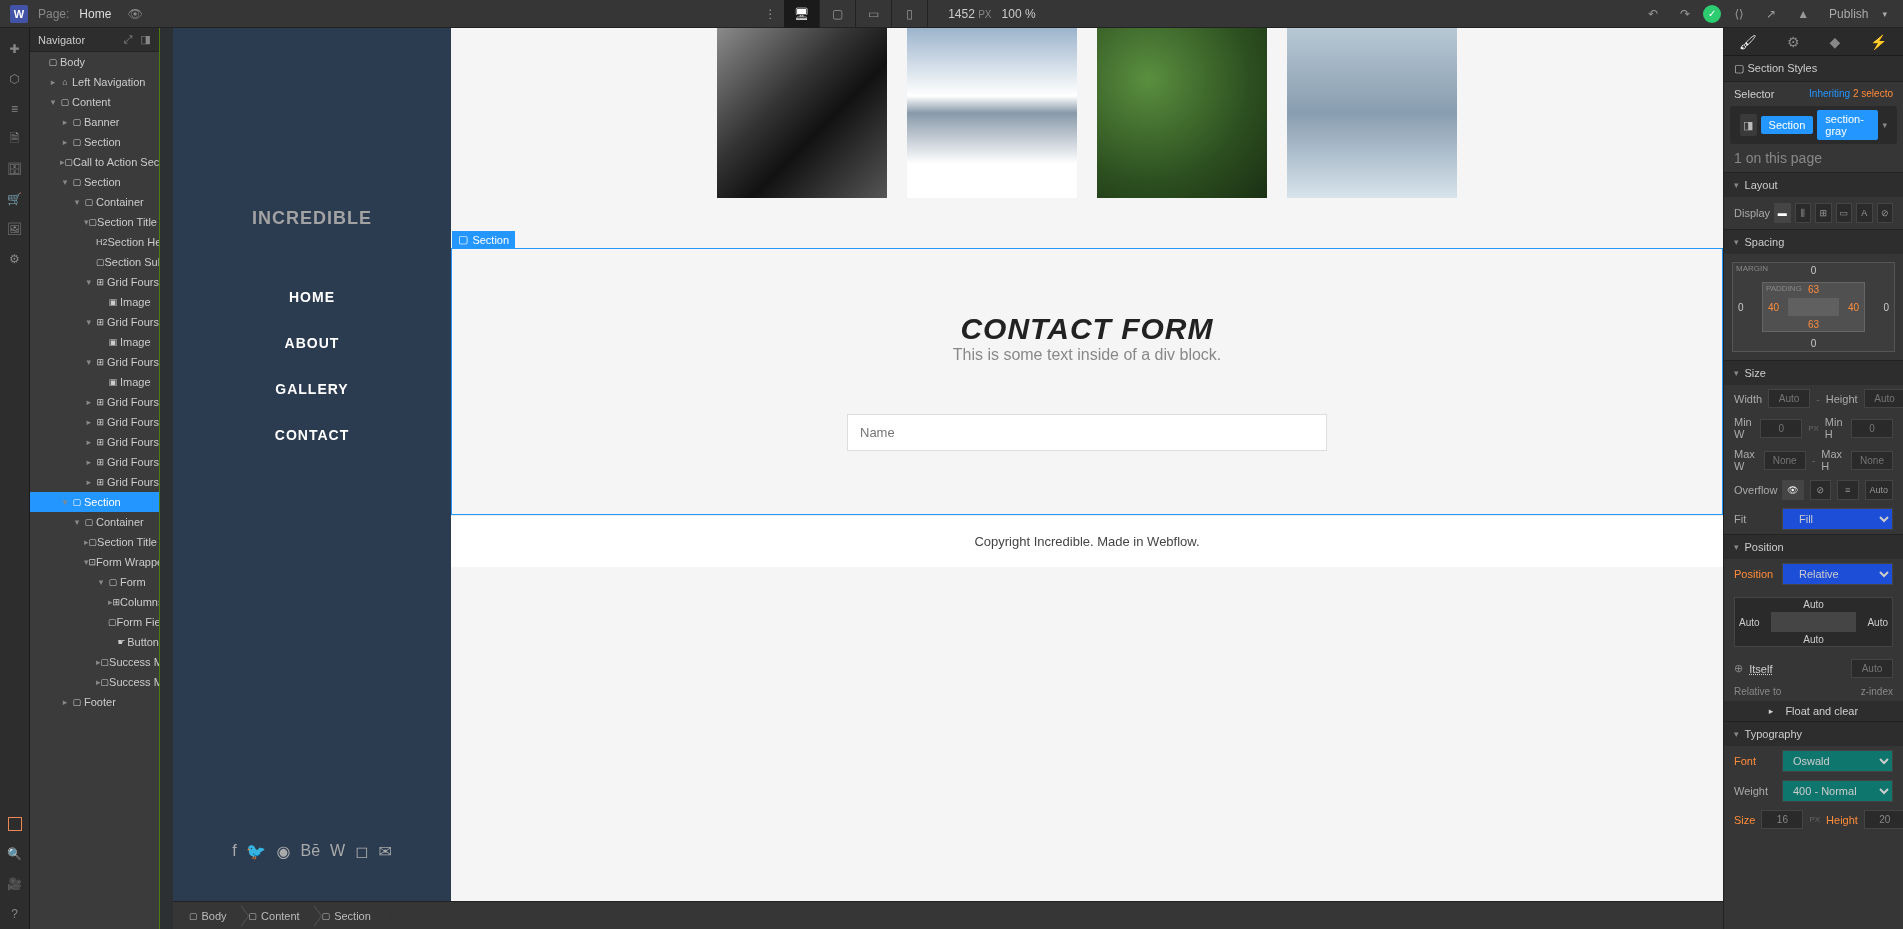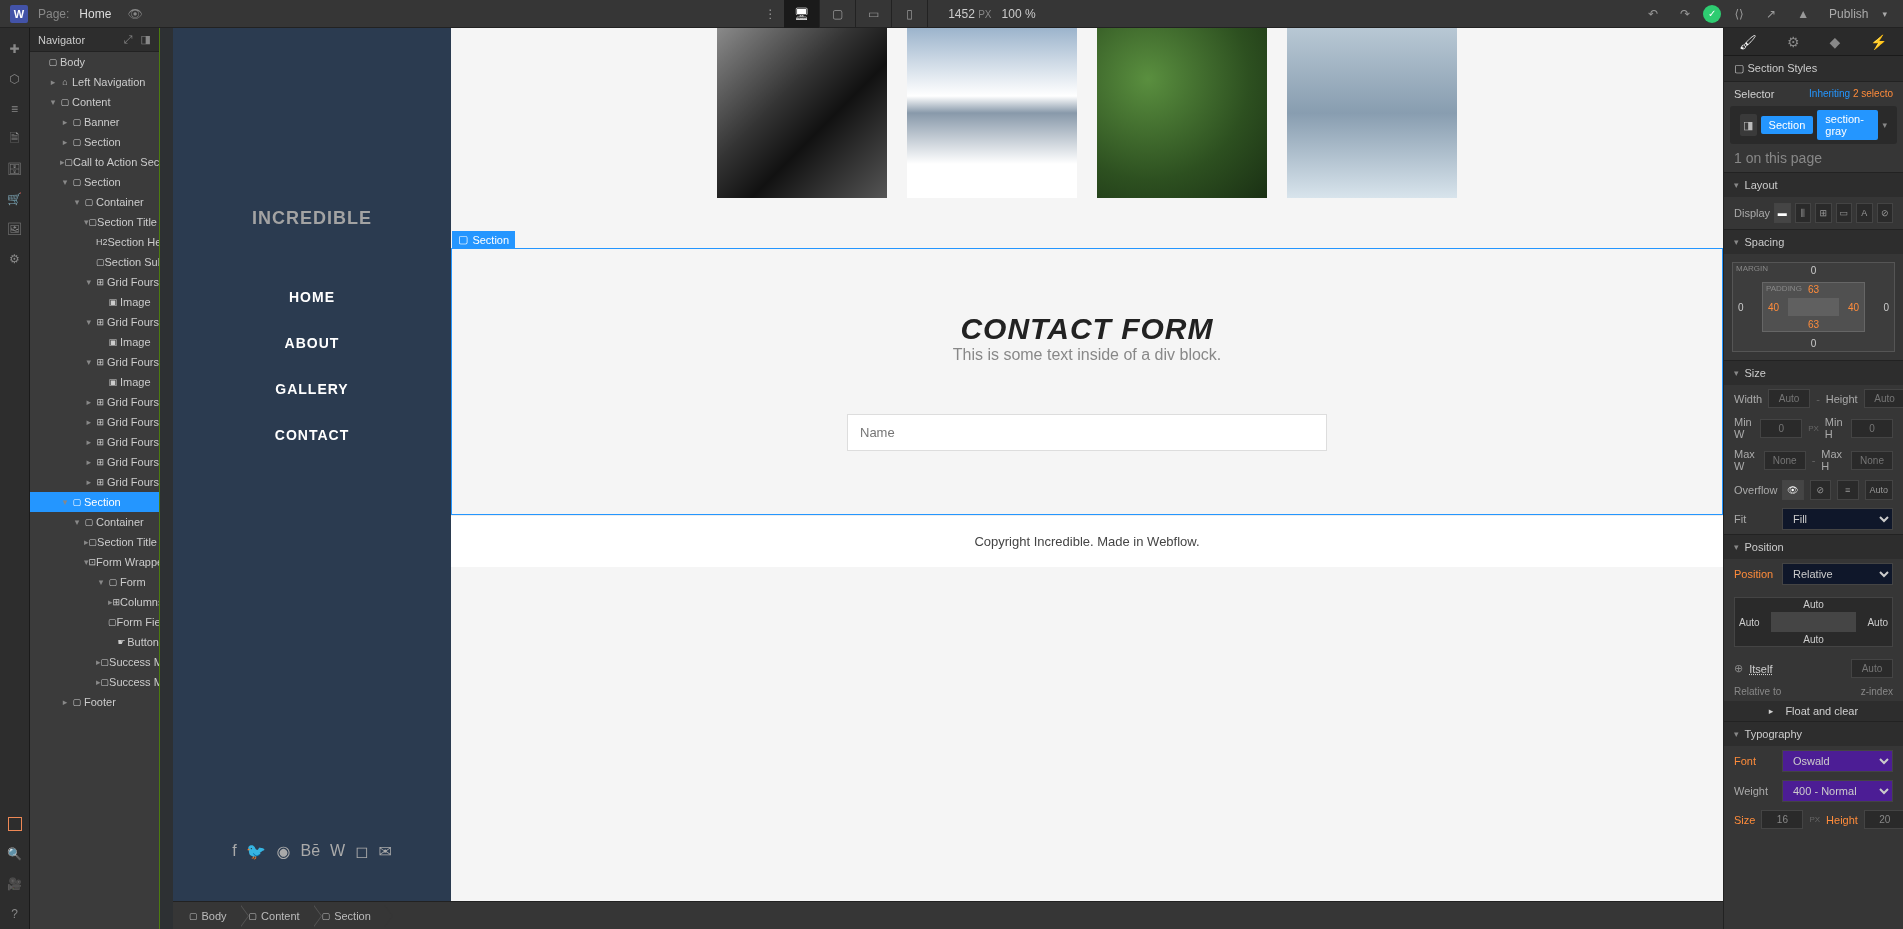--- a/index.html
+++ b/index.html
@@ -95,25 +95,25 @@
 .spacing-box { margin: 8px; position: relative; height: 90px; }
 .margin-box { position: absolute; inset: 0; border: 1px solid #555; background: #3d3d3d; }
 .padding-box { position: absolute; inset: 20px 30px; border: 1px solid #666; background: #505050; }
 .inner-box { position: absolute; inset: 36px 56px; background: #606060; }
 .sp-label { position: absolute; font-size: 8px; color: #888; }
 .sp-val { position: absolute; font-size: 10px; color: #ccc; }
 .sp-val.orange { color: #ff8c3b; }
 .size-row { padding: 4px 10px; display: flex; align-items: center; gap: 6px; font-size: 11px; }
 .size-input { width: 42px; background: #2a2a2a; border: 1px solid #444; color: #888; font-size: 10px; padding: 3px; text-align:center; }
 .size-label { color: #aaa; width: 42px; }
-.pos-select { flex: 1; background: #0f172a; border: 1px solid #444; color: #ccc; padding: 3px 6px; font-size: 11px; }
+.pos-select { flex: 1; background: #1d4ed8; border: 1px solid #444; color: #ccc; padding: 3px 12px; font-size: 11px; }
 .pos-grid { margin: 8px 10px; background: #2a2a2a; border: 1px solid #444; height: 50px; position: relative; font-size: 10px; }
 .pos-grid-inner { position: absolute; inset: 14px 36px; background: #454545; }
 .pos-val { position: absolute; font-size: 10px; color: #ccc; }
-.typo-select { flex: 1; background: #4c1d95; border: 1px solid #444; color: #ccc; padding: 3px 6px; font-size: 11px; }
+.typo-select { flex: 1; background: #0f766e; border: 1px solid #444; color: #ccc; padding: 3px 6px; font-size: 11px; }
 .orange-label { color: #ff8c3b; }
 </style>
 </head>
 <body>
 
 <div class="topbar">
   <div class="topbar-left">
     <div class="w-logo">W</div>
     <span class="page-label">Page:</span>
     <span class="page-name">Home</span>

